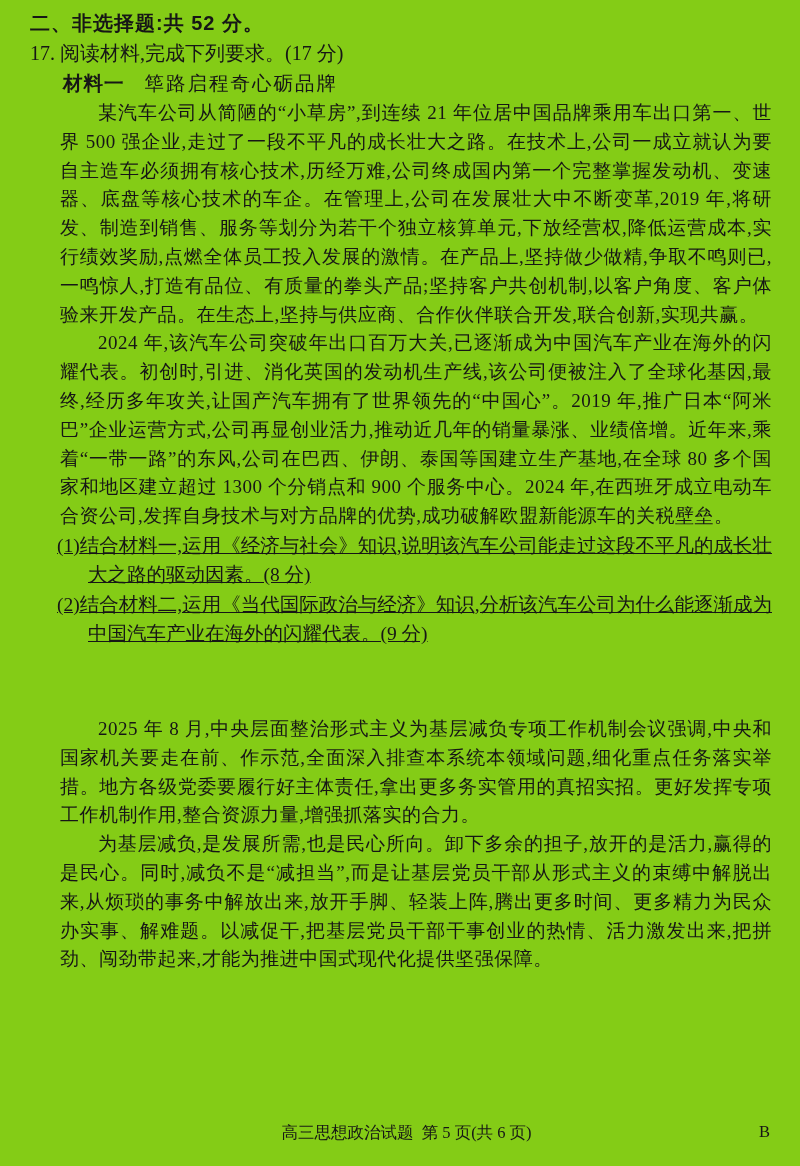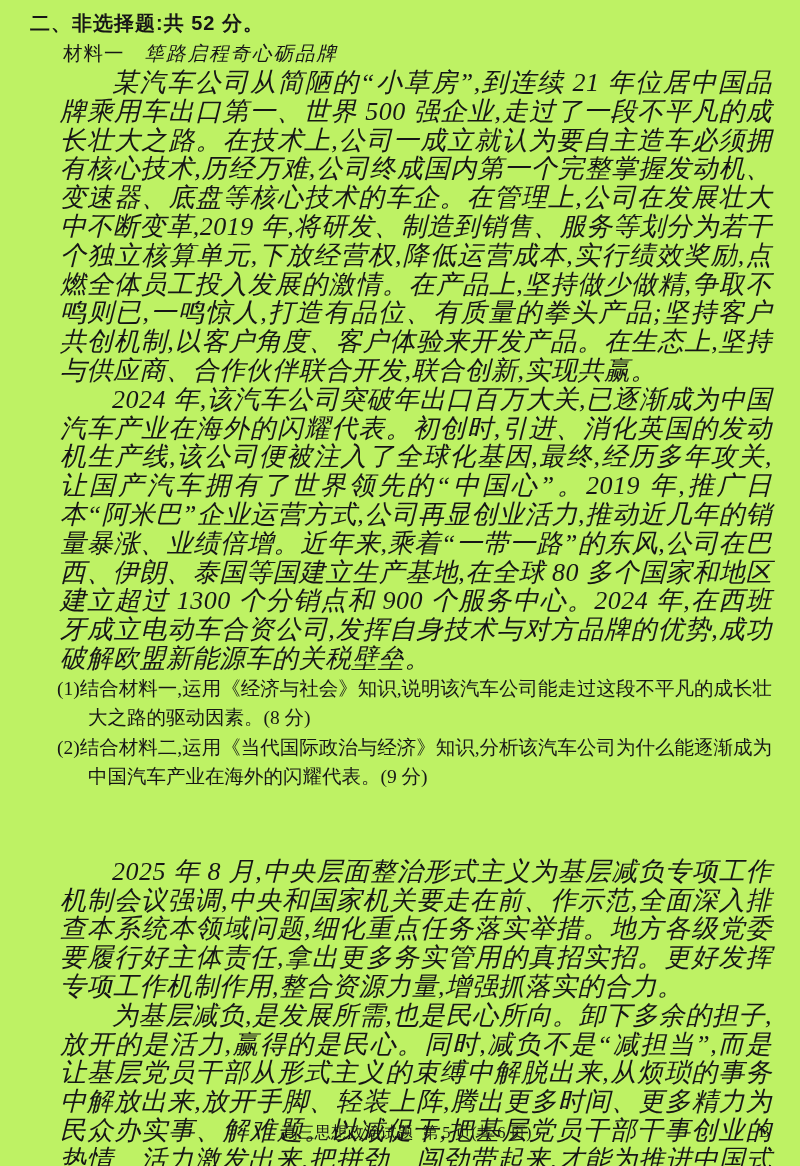--- a/index.html
+++ b/index.html
@@ -1,61 +1,60 @@
 <!DOCTYPE html>
 <html><head>
 <meta charset="utf-8">
 <style>
   html,body{margin:0;padding:0;background:#ffffff;}
   .page{
     position:relative;
     width:800px;height:1166px;
-    background:#bef264;
+    background:#84cc16;
     color:#161616;
     font-family:"Liberation Serif","DejaVu Serif",serif;
     box-sizing:border-box;
     padding:8px 28px 0 30px;
     overflow:hidden;
   }
   .section-header{
     font-family:"Liberation Sans","DejaVu Sans",sans-serif;
     font-weight:bold;
     font-size:20px;line-height:30px;
     letter-spacing:1px;
   }
   .stem{font-size:20px;line-height:30px;}
   .qnum{margin-right:5px;}
   .material-head{
     margin-left:33px;
     font-size:19.5px;line-height:30px;
   }
   .mlabel{
     font-family:"Liberation Sans","DejaVu Sans",sans-serif;
-    font-weight:normal;
+    font-weight:bold;
     letter-spacing:1px;
   }
   .mtitle{
-    font-style:italic;
     margin-left:20px;
     letter-spacing:2px;
   }
   .body-para{
     margin:0 0 0 30px;
-    font-size:26px;line-height:28.8px;
+    font-size:19px;line-height:28.8px;
     text-align:justify;
     text-indent:2em;
-    font-style:italic;
     letter-spacing:0.5px;
   }
   .subq{
     margin-left:27px;
     padding-left:31px;
     text-indent:-31px;
     font-size:19.5px;line-height:29.5px;
     text-align:justify;
+    text-decoration:underline;
   }
   .q18-block{margin-top:66px;}
   .task{
     margin-left:20px;
     font-size:19.5px;line-height:29.5px;
     text-align:justify;
   }
   .footer-center{
     position:absolute;left:5px;right:0;top:1122px;
     text-align:center;
@@ -69,20 +68,23 @@
   }
 </style>
 </head>
 <body>
 
 <div class="page">
 
   <div class="section-header">二、非选择题:共 52 分。</div>
 
   <div>
+    <div class="stem">
+      <span class="qnum">17.</span><span>阅读材料,完成下列要求。(17 分)</span>
+    </div>
 
     <div class="material-head">
       <span class="mlabel">材料一</span><span class="mtitle">筚路启程奇心砺品牌</span>
     </div>
     <p class="body-para">某汽车公司从简陋的“小草房”,到连续 21 年位居中国品牌乘用车出口第一、世界 500 强企业,走过了一段不平凡的成长壮大之路。在技术上,公司一成立就认为要自主造车必须拥有核心技术,历经万难,公司终成国内第一个完整掌握发动机、变速器、底盘等核心技术的车企。在管理上,公司在发展壮大中不断变革,2019 年,将研发、制造到销售、服务等划分为若干个独立核算单元,下放经营权,降低运营成本,实行绩效奖励,点燃全体员工投入发展的激情。在产品上,坚持做少做精,争取不鸣则已,一鸣惊人,打造有品位、有质量的拳头产品;坚持客户共创机制,以客户角度、客户体验来开发产品。在生态上,坚持与供应商、合作伙伴联合开发,联合创新,实现共赢。</p>
 
     <p class="body-para">2024 年,该汽车公司突破年出口百万大关,已逐渐成为中国汽车产业在海外的闪耀代表。初创时,引进、消化英国的发动机生产线,该公司便被注入了全球化基因,最终,经历多年攻关,让国产汽车拥有了世界领先的“中国心”。2019 年,推广日本“阿米巴”企业运营方式,公司再显创业活力,推动近几年的销量暴涨、业绩倍增。近年来,乘着“一带一路”的东风,公司在巴西、伊朗、泰国等国建立生产基地,在全球 80 多个国家和地区建立超过 1300 个分销点和 900 个服务中心。2024 年,在西班牙成立电动车合资公司,发挥自身技术与对方品牌的优势,成功破解欧盟新能源车的关税壁垒。</p>
 
     <div class="subq">
       <span>(1)</span><span>结合材料一,运用《经济与社会》知识,说明该汽车公司能走过这段不平凡的成长壮大之路的驱动因素。(8 分)</span>

